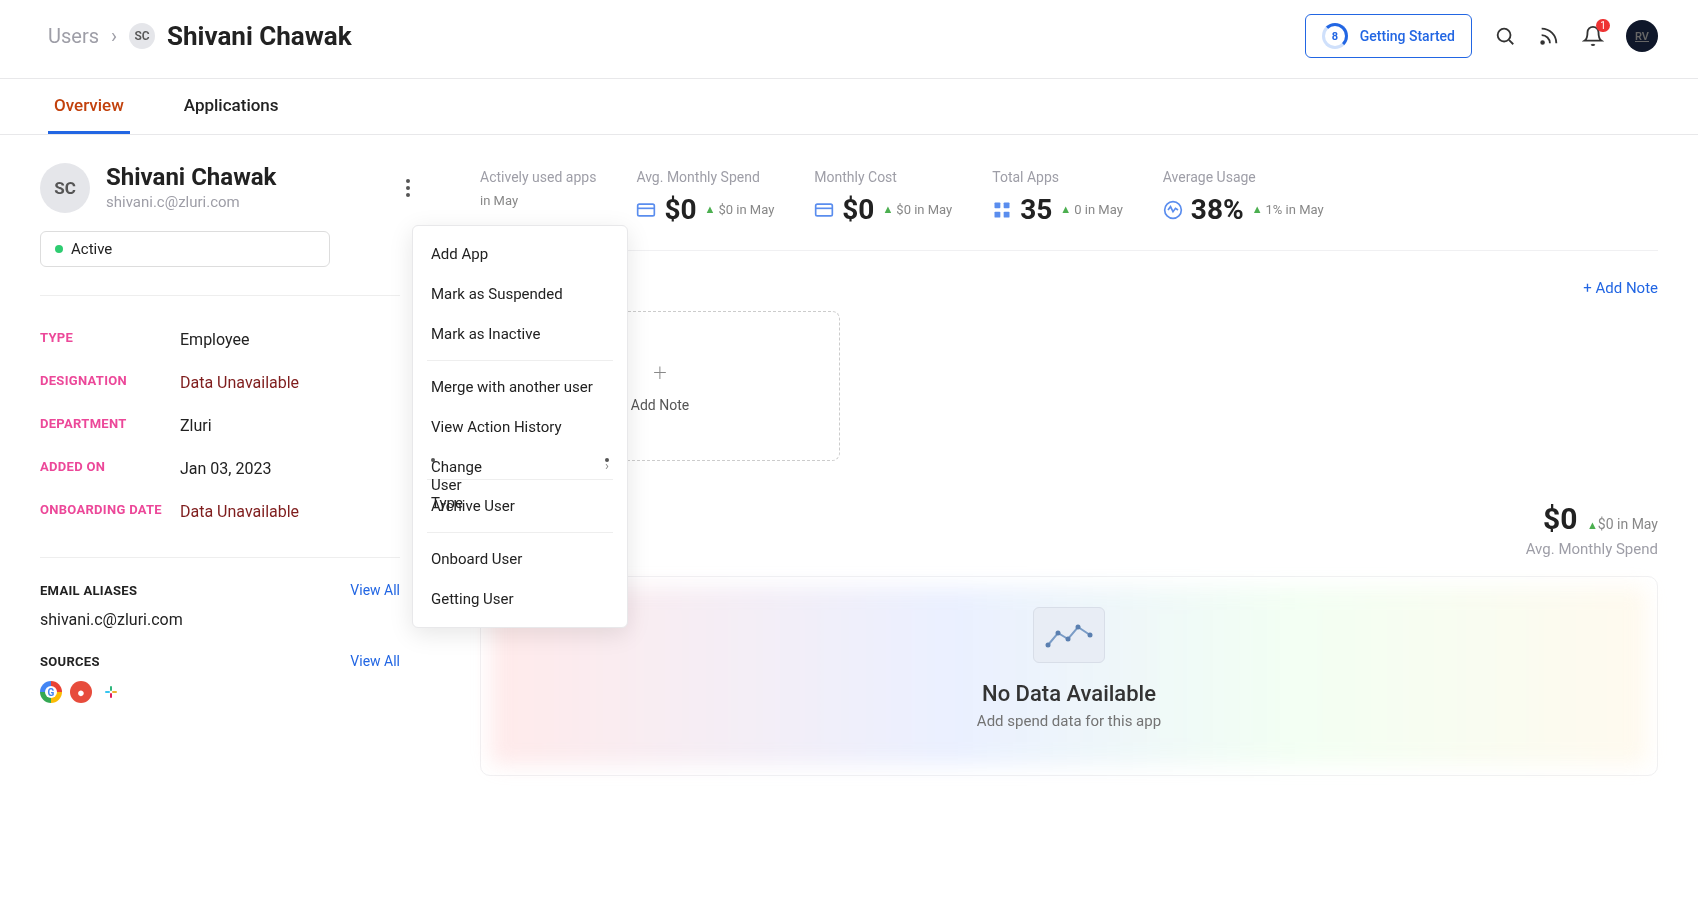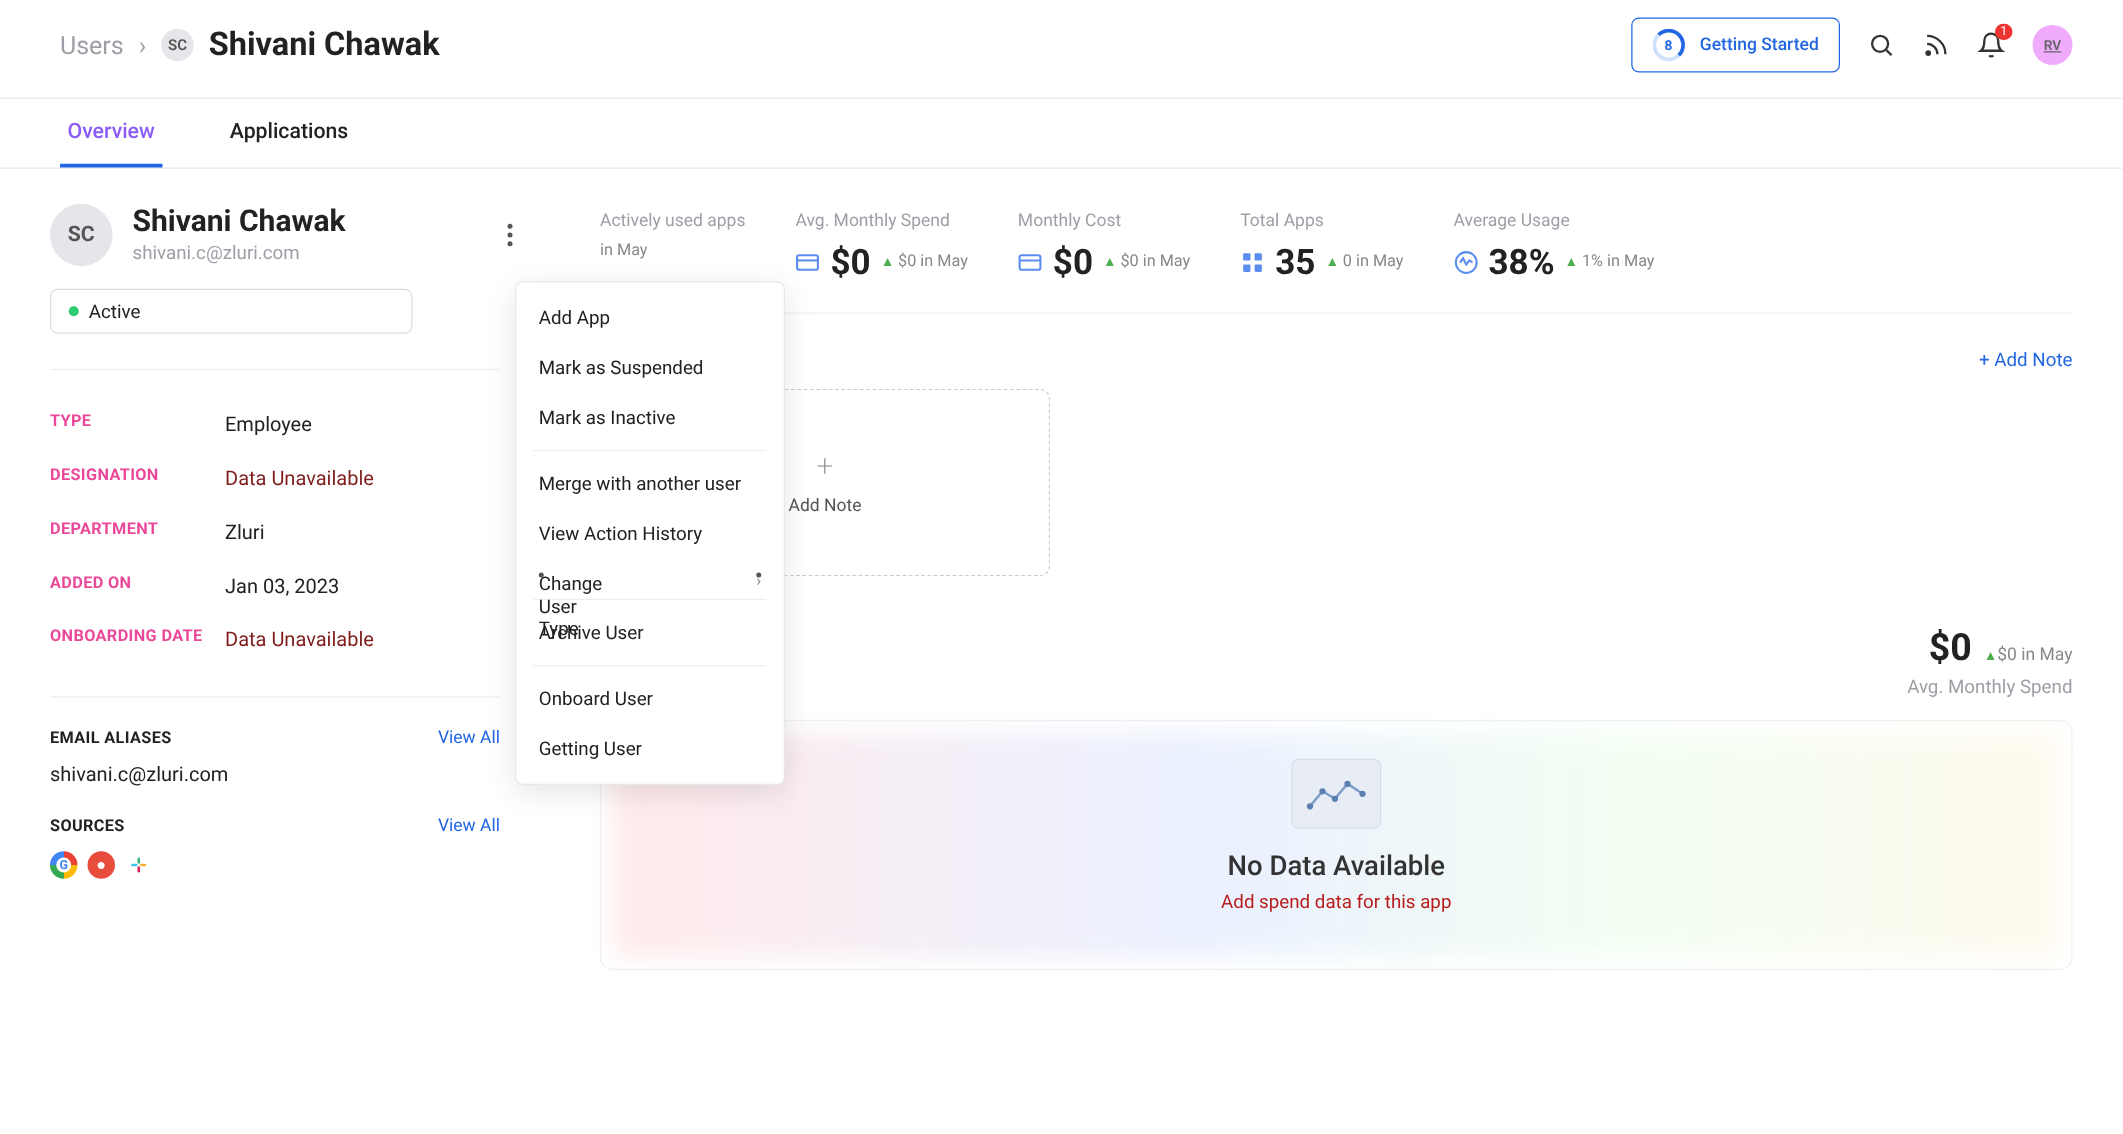--- a/index.html
+++ b/index.html
@@ -11,25 +11,25 @@
 .breadcrumb .chev { color: #9e9ea7; font-size: 20px; }
 .breadcrumb .avatar { width: 26px; height: 26px; border-radius: 50%; background: #e5e6ea; color: #555; display: flex; align-items: center; justify-content: center; font-size: 12px; font-weight: 600; }
 .breadcrumb .name { font-size: 26px; font-weight: 700; color: #222; }
 
 .header-right { display: flex; align-items: center; gap: 22px; }
 .getting-started { display: flex; align-items: center; gap: 12px; border: 1.5px solid #2266e3; border-radius: 6px; padding: 8px 16px; color: #2266e3; font-weight: 500; cursor: pointer; }
 .progress-ring { width: 26px; height: 26px; border-radius: 50%; border: 3px solid #cfe0fb; border-top-color: #2266e3; border-right-color: #2266e3; display: flex; align-items: center; justify-content: center; font-size: 11px; font-weight: 700; color: #2266e3; }
 .icon-btn { width: 22px; height: 22px; color: #333; cursor: pointer; display: flex; align-items: center; justify-content: center; }
 .bell { position: relative; }
 .bell .badge { position: absolute; top: -6px; right: -6px; background: #e33; color: #fff; border-radius: 8px; font-size: 10px; padding: 0 4px; line-height: 13px; min-width: 14px; text-align: center; }
-.user-avatar { width: 32px; height: 32px; border-radius: 50%; background: #f0abfc; color: #666; display: flex; align-items: center; justify-content: center; font-size: 11px; font-weight: 600; text-decoration: underline; }
+.user-avatar { width: 32px; height: 32px; border-radius: 50%; background: #0f172a; color: #666; display: flex; align-items: center; justify-content: center; font-size: 11px; font-weight: 600; text-decoration: underline; }
 
 .tabs { display: flex; gap: 48px; padding: 0 48px; border-bottom: 1px solid #e8e8ea; }
 .tab { padding: 16px 6px; font-size: 17px; font-weight: 500; color: #222; cursor: pointer; border-bottom: 3px solid transparent; }
-.tab.active { color: #8b5cf6; border-bottom-color: #2266e3; }
+.tab.active { color: #c2410c; border-bottom-color: #2266e3; }
 
 .content { display: flex; }
 .sidebar { width: 440px; padding: 28px 40px 28px 40px; flex-shrink: 0; }
 .main { flex: 1; padding: 28px 40px 28px 20px; }
 
 .user-block { display: flex; align-items: flex-start; gap: 16px; position: relative; }
 .user-avatar-lg { width: 50px; height: 50px; border-radius: 50%; background: #e5e6ea; color: #555; display: flex; align-items: center; justify-content: center; font-size: 17px; font-weight: 700; }
 .user-name { font-size: 24px; font-weight: 700; }
 .user-email { color: #9e9ea7; font-size: 15px; margin-top: 2px; }
 .kebab { position: absolute; right: -10px; top: 16px; cursor: pointer; color: #555; font-size: 20px; display: flex; flex-direction: column; gap: 3px; align-items: center; }
@@ -75,21 +75,21 @@
 .spend-sub { color: #9e9ea7; font-size: 15px; margin-top: 4px; }
 .spend-delta-inline { font-size: 14px; color: #888; margin-left: 6px; }
 
 .chart-area { margin: 0 0 0 20px; border: 1px solid #f0f0f2; border-radius: 10px; padding: 30px; position: relative; min-height: 200px; }
 .blur-bg { position: absolute; inset: 10px; filter: blur(10px); opacity: 0.55; background:
   linear-gradient(90deg, rgba(255,180,180,0.5) 0%, rgba(180,200,255,0.5) 40%, rgba(200,255,200,0.4) 70%, rgba(255,230,180,0.4) 100%);
   border-radius: 8px; }
 .no-data { position: relative; text-align: center; }
 .chart-placeholder { width: 72px; height: 56px; background: #e8edf5; border: 1px solid #d8dee8; border-radius: 6px; margin: 0 auto 18px; display: flex; align-items: center; justify-content: center; }
 .no-data-title { font-size: 22px; font-weight: 500; color: #333; margin-bottom: 6px; }
-.no-data-sub { font-size: 15px; color: #b91c1c; }
+.no-data-sub { font-size: 15px; color: #737373; }
 
 .dropdown { position: absolute; top: 46px; left: 6px; width: 216px; background: #fff; border: 1px solid #e8e8ea; border-radius: 6px; box-shadow: 0 6px 24px rgba(0,0,0,0.1); padding: 8px 0; z-index: 100; }
 .dropdown-item { padding: 11px 18px; font-size: 15px; color: #222; cursor: pointer; display: flex; align-items: center; justify-content: space-between; }
 .dropdown-divider { height: 1px; background: #eee; margin: 6px 14px; }
 .chev-right { color: #888; font-size: 13px; }
 
 svg { display: block; }
 </style>
 </head>
 <body>

